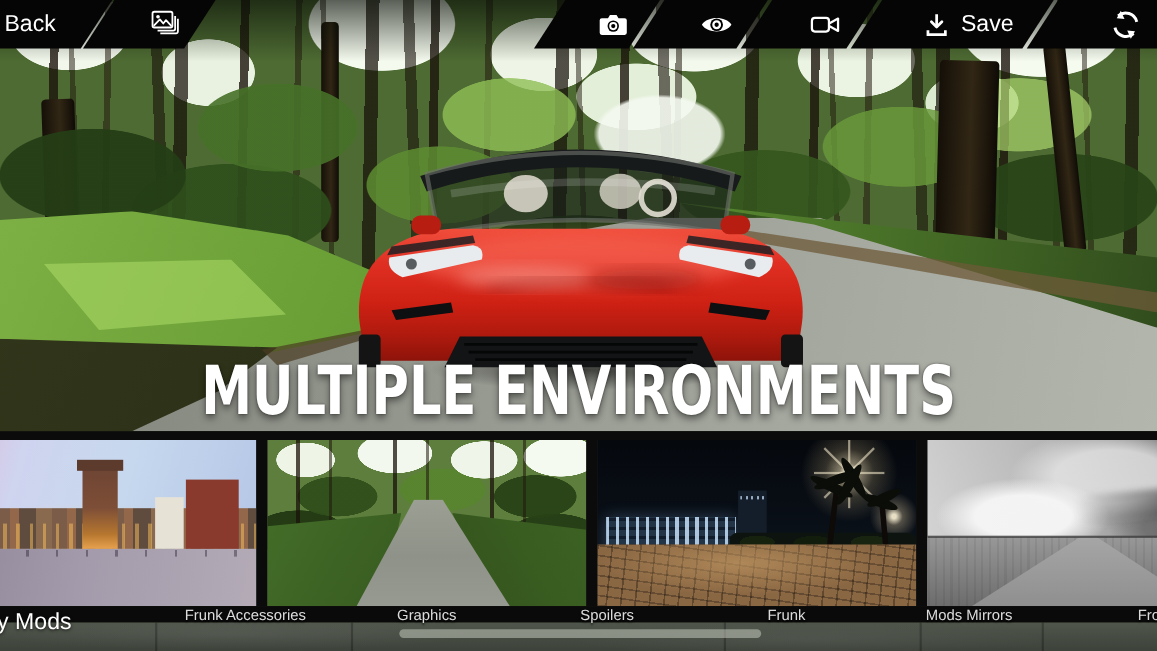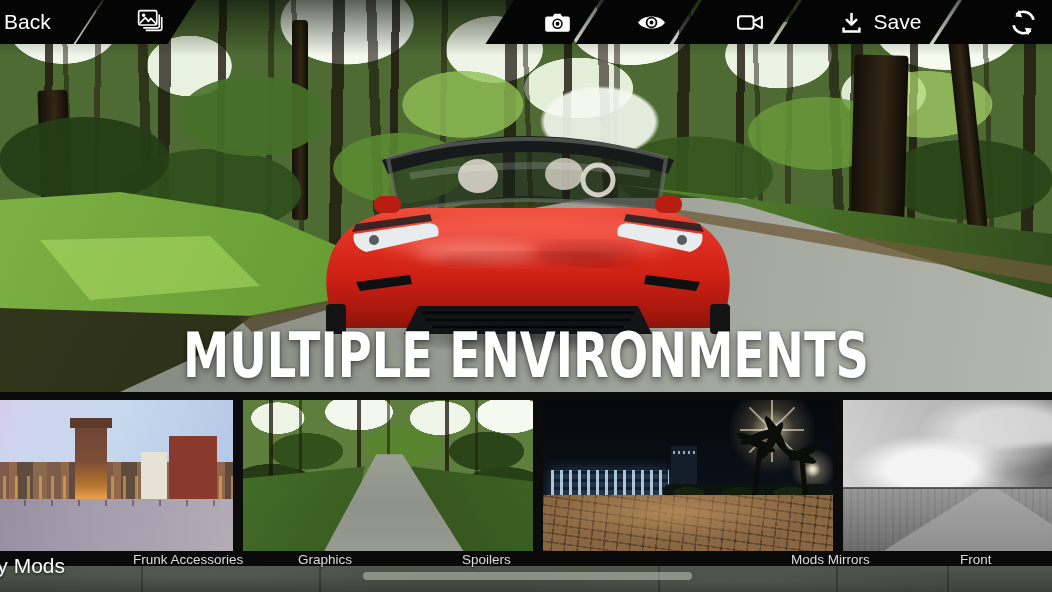--- a/index.html
+++ b/index.html
@@ -159,21 +159,21 @@
 
   
   .tab-strip{position:absolute;left:0;top:551px;width:1052px;height:15px;background:#0a0a0a;z-index:7;}
   .lower{position:absolute;left:0;top:566px;width:1052px;height:26px;z-index:7;
     background:linear-gradient(180deg,#50564c,#3d423a);}
   .lower:before{content:"";position:absolute;inset:0;
     background:radial-gradient(ellipse 30% 80% at 20% 40%,rgba(255,255,255,.06),transparent 70%),
                radial-gradient(ellipse 30% 80% at 70% 60%,rgba(255,255,255,.05),transparent 70%);}
   .seam{position:absolute;top:566px;width:2px;height:26px;background:rgba(0,0,0,.25);z-index:8;}
   .s1{left:141px;} .s2{left:319px;} .s3{left:658px;} .s4{left:836px;} .s5{left:947px;}
-  .tab{position:absolute;top:552px;width:180px;height:14px;z-index:9;text-align:left;
+  .tab{position:absolute;top:552px;width:180px;height:14px;z-index:9;text-align:center;
     font-size:13.5px;line-height:15px;color:rgba(238,238,238,.92);
     text-shadow:0 1px 2px rgba(0,0,0,.8);white-space:nowrap;cursor:pointer;}
   .tab-sel{position:absolute;left:-40px;top:554px;z-index:9;font-size:21px;line-height:24px;
     color:#fff;text-shadow:0 1px 3px rgba(0,0,0,.8);white-space:nowrap;cursor:pointer;}
   .tabp1{left:133px;} .tabp2{left:298px;} .tabp3{left:462px;} .tabp4{left:625px;} .tabp5{left:791px;} .tabp6{left:960px;}
   .scroll-pill{position:absolute;left:363px;top:572px;width:329px;height:8px;border-radius:4px;
     background:rgba(205,210,198,.5);z-index:10;cursor:pointer;}
 
   
   .toolbar{position:absolute;left:0;top:0;width:1052px;height:45px;z-index:12;}
@@ -327,20 +327,21 @@
   <div class="seam s1"></div>
   <div class="seam s2"></div>
   <div class="seam s3"></div>
   <div class="seam s4"></div>
   <div class="seam s5"></div>
 
   <div class="tab-sel">Body Mods</div>
   <div class="tab tabp1">Frunk Accessories</div>
   <div class="tab tabp3">Spoilers</div>
   <div class="tab tabp2">Graphics</div>
+  <div class="tab tabp4">Frunk</div>
   <div class="tab tabp5">Mods Mirrors</div>
   <div class="tab tabp6">Front</div>
   <div class="scroll-pill"></div>
 
   <div class="toolbar">
 
     <div class="tb tb-back">
       <div class="tb-in">
           <span class="tb-label">Back</span>
         </div>

